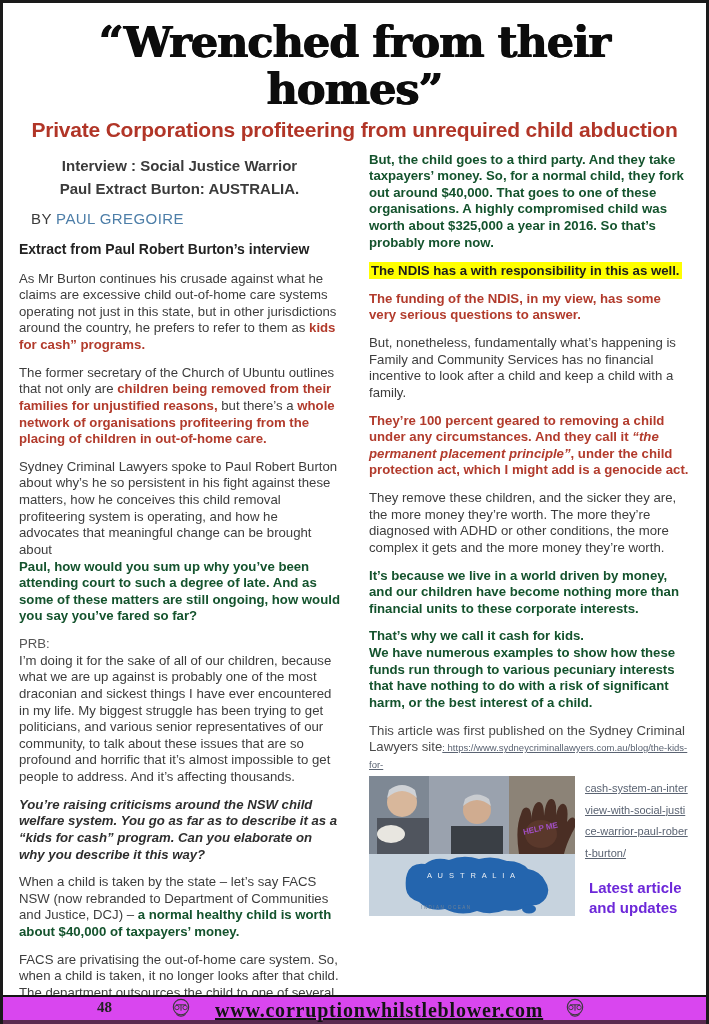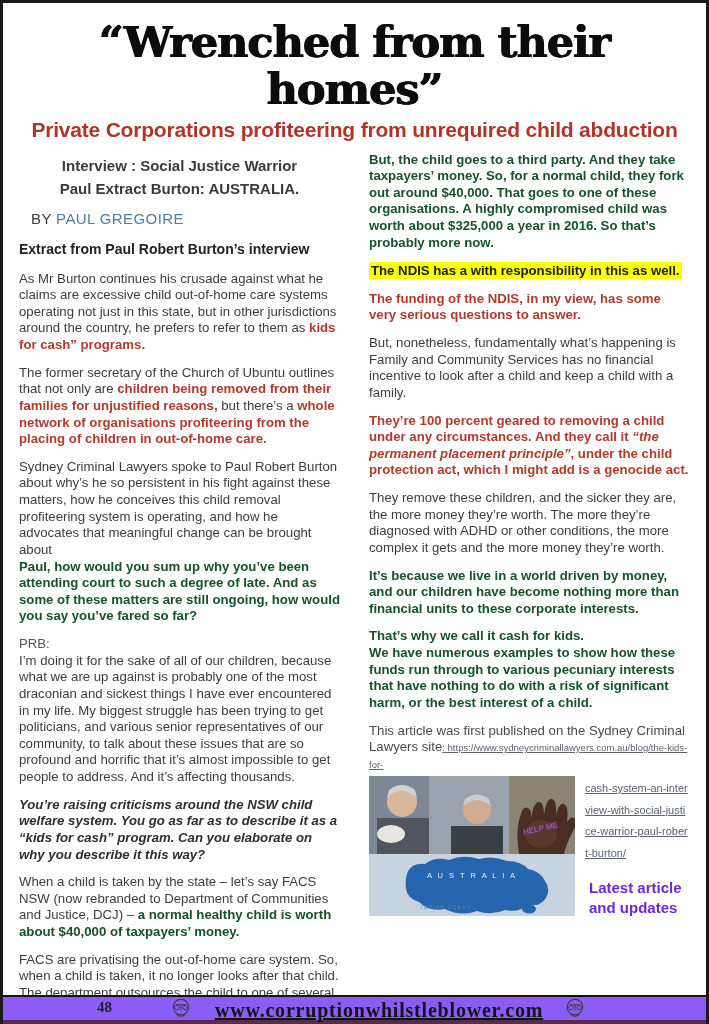--- a/index.html
+++ b/index.html
@@ -49,21 +49,21 @@
   .photo-card svg{display:block;}
   .side-stack{flex:1 1 auto; padding-top:2px;}
   .slink-rest{font-size:11px; line-height:1.95; color:#5a6372;
               text-decoration:underline; word-break:break-all;}
   .latest{font-size:15px; font-weight:bold; color:#6d28d9; text-align:left;
           line-height:1.3; margin:14px 4px 26px;}
   
   .ftr{
     flex:0 0 auto; position:relative; height:23px;
     border-top:2px solid #141414; border-bottom:4px solid #5a2a50;
-    background:#8b5cf6;
+    background:#d946ef;
     text-decoration:underline;
   }
   .pageno{position:absolute; left:94px; top:2px; font-family:"Liberation Serif", serif;
           font-weight:bold; font-size:15px; color:#222;}
   .flogo1{position:absolute; left:168px; top:1px;}
   .flogo2{position:absolute; left:562px; top:1px;}
   .footurl{
     position:absolute; left:212px; top:2px; font-family:"Liberation Serif", serif;
     font-weight:bold; font-size:20px; letter-spacing:0.8px; color:#141414;
     text-decoration:underline; cursor:pointer;

